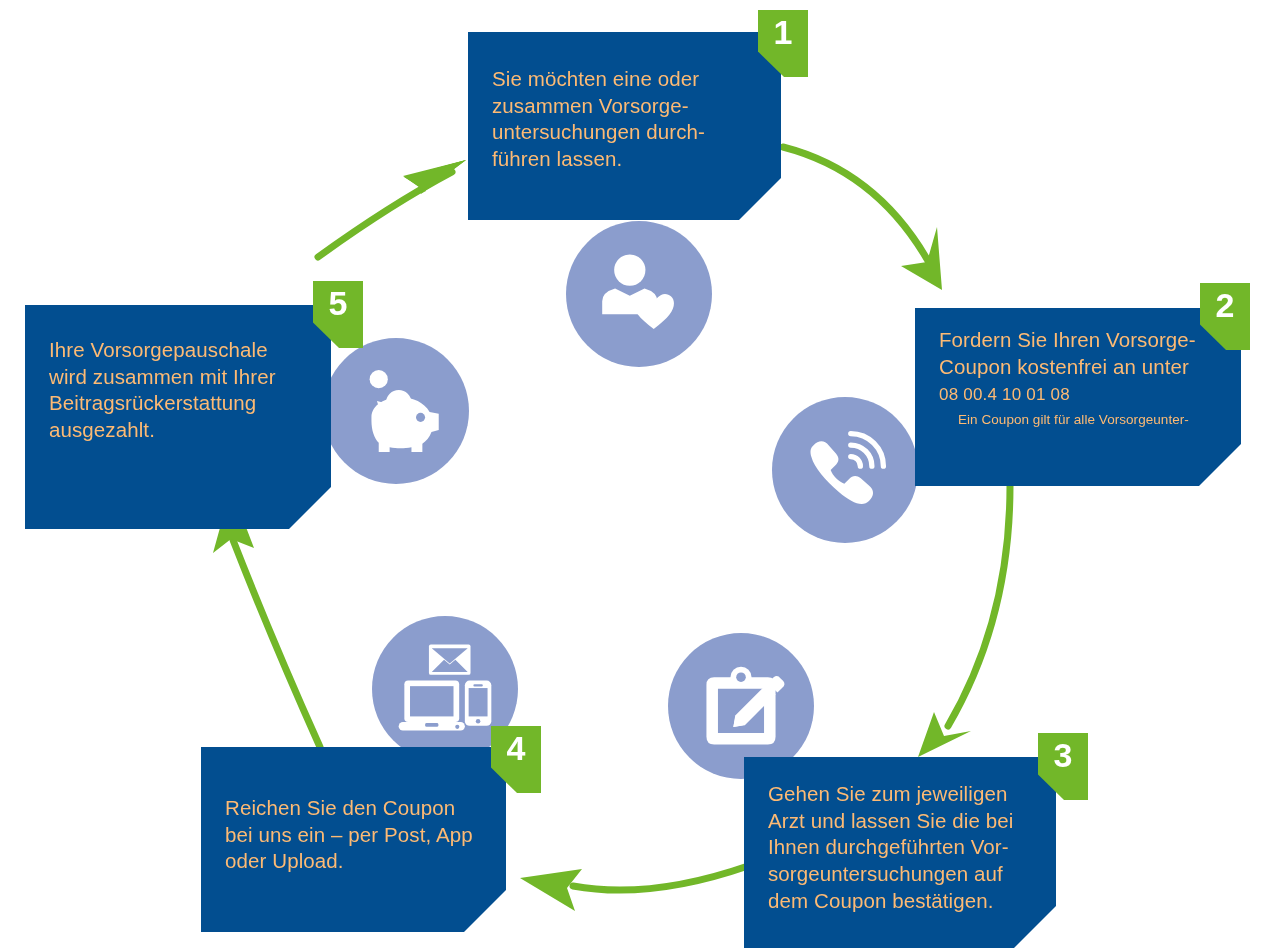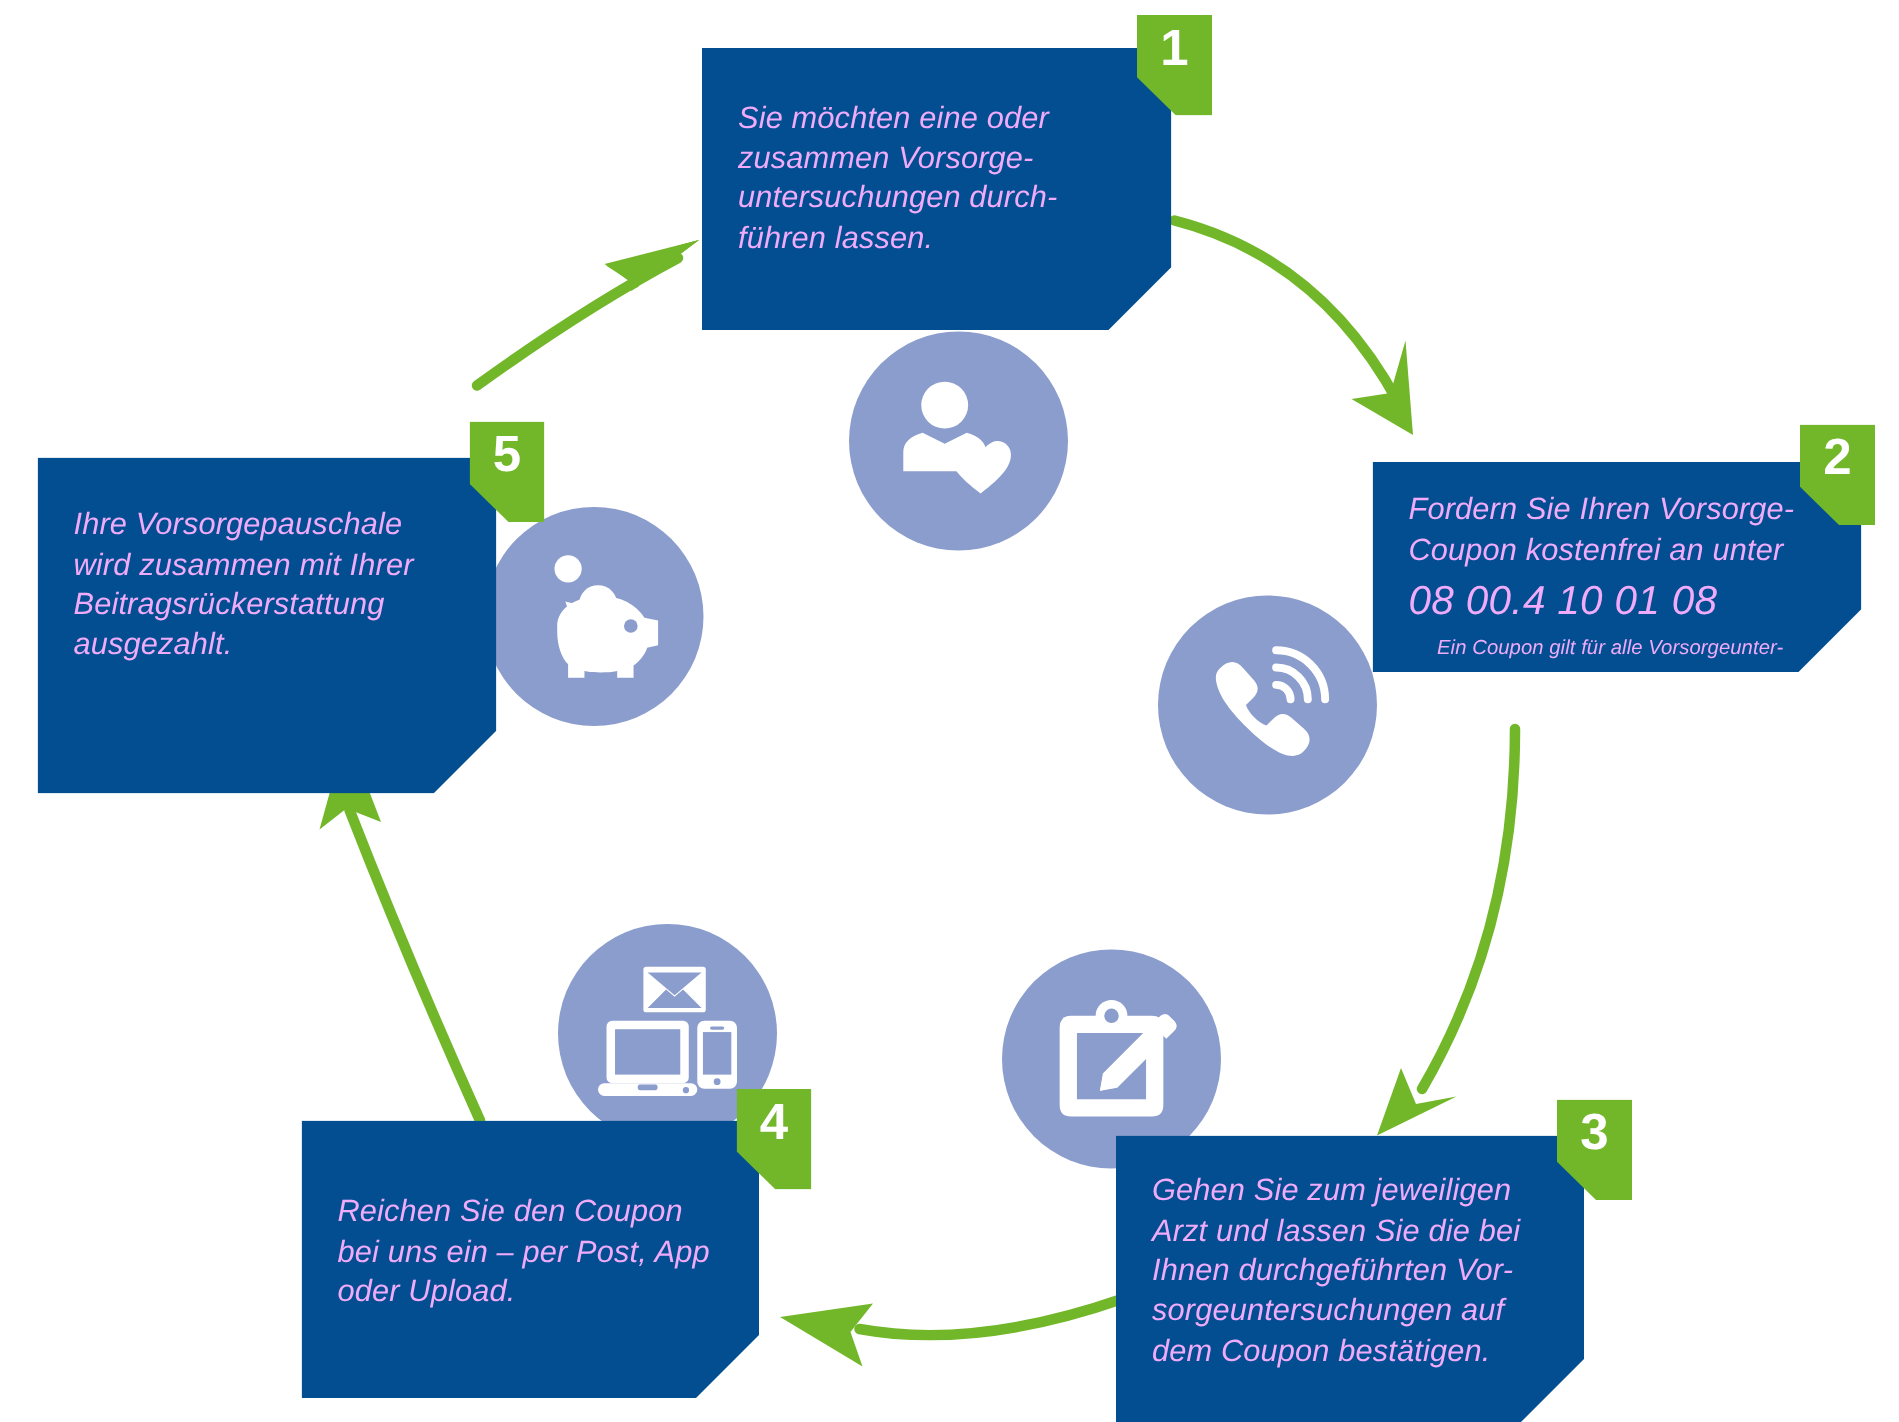--- a/index.html
+++ b/index.html
@@ -38,39 +38,38 @@
     display: flex;
     align-items: center;
     justify-content: center;
   }
   .icon-circle svg { display: block; }
 
   
   .step-box {
     position: absolute;
     background: #024e90;
-    color: #f0abfc;
+    color: #fdba74;
     z-index: 3;
     box-sizing: border-box;
-    font-style: italic;
   }
   .step-box.notch-br {
     clip-path: polygon(0 0, 100% 0, 100% calc(100% - 42px), calc(100% - 42px) 100%, 0 100%);
   }
   .step-text {
     position: absolute;
     left: 24px;
     right: 18px;
     font-size: 20.5px;
     line-height: 1.30;
     font-weight: 400;
     letter-spacing: 0.1px;
   }
   .phone-number {
-    font-size: 27px;
+    font-size: 17px;
     line-height: 1.25;
     font-weight: 400;
     letter-spacing: 0.2px;
     margin-top: 4px;
   }
   .fineprint {
     font-size: 13.5px;
     line-height: 1.30;
     margin-top: 5px;
     letter-spacing: 0.05px;
@@ -201,21 +200,21 @@
       <div>Sie möchten eine oder</div>
       <div>zusammen Vorsorge-</div>
       <div>untersuchungen durch-</div>
       <div>führen lassen.</div>
     </div>
   </div>
   <div class="badge" style="left:758px; top:10px;">
     <span>1</span>
   </div>
 
-  <div class="step-box notch-br" style="left:915px; top:308px; width:326px; height:140px;">
+  <div class="step-box notch-br" style="left:915px; top:308px; width:326px; height:178px;">
     <div class="step-text" style="top:19px;">
       <div>Fordern Sie Ihren Vorsorge-</div>
       <div>Coupon kostenfrei an unter</div>
       <div class="phone-number">08 00.4 10 01 08</div>
       <div class="fineprint">
         <div>Ein Coupon gilt für alle Vorsorgeunter-</div>
       </div>
     </div>
   </div>
   <div class="badge" style="left:1200px; top:283px;">

